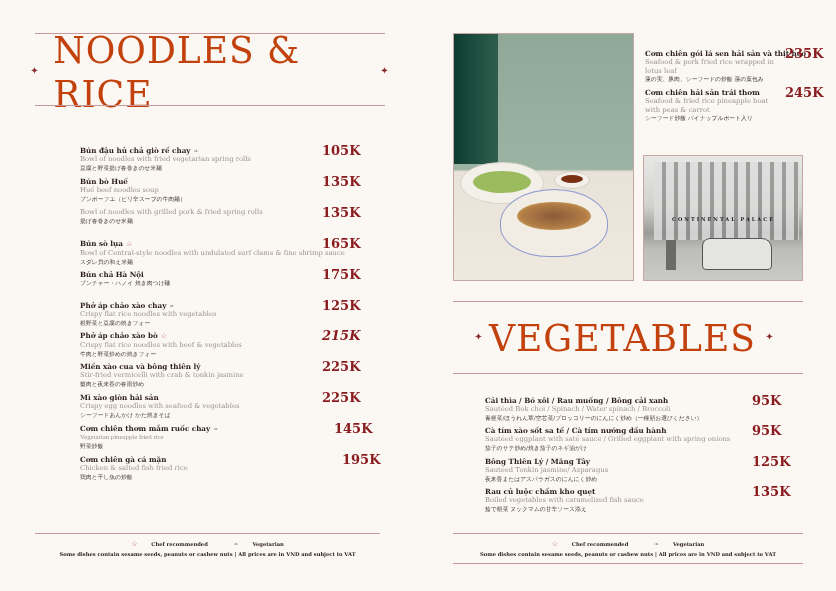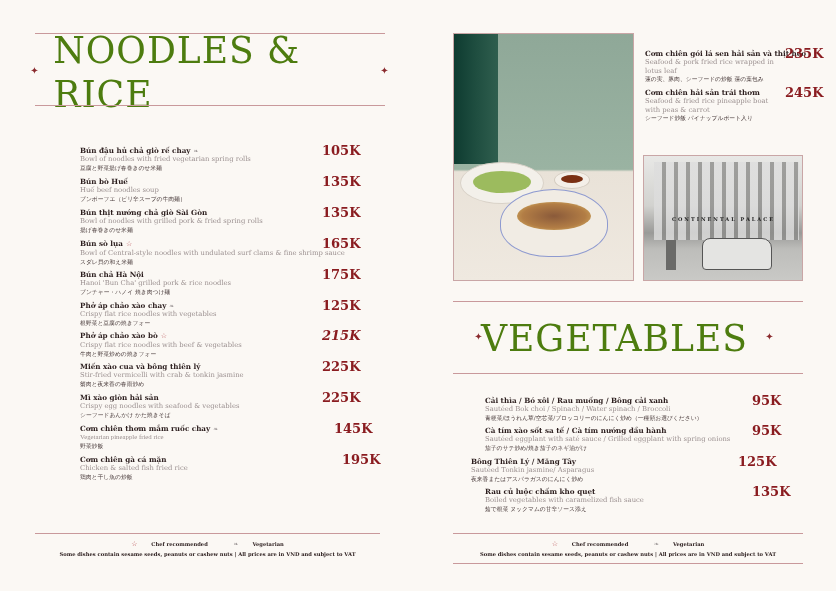--- a/index.html
+++ b/index.html
@@ -1,18 +1,18 @@
 <!DOCTYPE html>
 <html><head>
 <meta charset="utf-8">
 <style>
   html,body{margin:0;padding:0;}
   body{width:836px;height:591px;background:#fbf8f4;position:relative;overflow:hidden;font-family:"DejaVu Serif",serif;color:#2a1c1c;}
   .hline{position:absolute;height:1px;background:#c9999b;}
-  .title{position:absolute;display:flex;align-items:center;justify-content:flex-end;color:#4d7c0f;font-family:"DejaVu Serif",serif;font-weight:300;letter-spacing:1px;}
+  .title{position:absolute;display:flex;align-items:center;justify-content:center;color:#c2410c;font-family:"DejaVu Serif",serif;font-weight:300;letter-spacing:1px;}
   .title .txt{font-size:38px;transform:scaleX(0.95);}
   .star4{position:absolute;width:9px;height:9px;color:#8a2a2d;font-size:10px;line-height:9px;text-align:center;}
   .item{position:absolute;}
   .item .name{font-size:7.2px;font-weight:bold;color:#2b1d1d;line-height:9px;white-space:nowrap;}
   .item .en{font-size:6.8px;color:#9a8f8f;line-height:8.5px;}
   .item .jp{font-size:5.8px;color:#4a3c3c;line-height:8px;white-space:nowrap;}
   .item .price{position:absolute;top:0;font-size:13px;font-weight:bold;color:#8a1c20;line-height:9px;}
   .mark-star{color:#b5484c;font-size:7px;margin-left:3px;font-weight:normal;}
   .mark-veg{color:#a09a9a;font-size:6px;margin-left:3px;font-weight:normal;}
   .footer{position:absolute;text-align:center;font-size:5.2px;color:#2a1c1c;font-weight:bold;}
@@ -38,34 +38,32 @@
       <div class="jp">豆腐と野菜揚げ春巻きのせ米麺</div>
       <div class="price" style="left:242px;">105K</div>
     </div>
     <div class="item" style="left: 80px; top: 177px; width: 272px;">
       <div class="name"><span>Bún bò Huế</span></div>
       <div class="en" style="white-space:nowrap;">Huế beef noodles soup</div>
       <div class="jp">ブンボーフエ（ピリ辛スープの牛肉麺）</div>
       <div class="price" style="left:242px;">135K</div>
     </div>
     <div class="item" style="left: 80px; top: 208px; width: 272px;">
-      <div class="name"><span>Bún thịt nướng chả giò Sài Gòn</span></div>
       <div class="en" style="white-space:nowrap;">Bowl of noodles with grilled pork &amp; fried spring rolls</div>
       <div class="jp">揚げ春巻きのせ米麺</div>
       <div class="price" style="left:242px;">135K</div>
     </div>
     <div class="item" style="left: 80px; top: 239px; width: 272px;">
       <div class="name"><span>Bún sò lụa</span><span class="mark-star">☆</span></div>
       <div class="en" style="white-space:nowrap;">Bowl of Central-style noodles with undulated surf clams &amp; fine shrimp sauce</div>
       <div class="jp">スダレ貝の和え米麺</div>
       <div class="price" style="left:242px;">165K</div>
     </div>
     <div class="item" style="left: 80px; top: 270px; width: 272px;">
       <div class="name"><span>Bún chả Hà Nội</span></div>
-      <div class="en" style="white-space:nowrap;">Hanoi 'Bun Cha' grilled pork &amp; rice noodles</div>
       <div class="jp">ブンチャー・ハノイ 焼き肉つけ麺</div>
       <div class="price" style="left:242px;">175K</div>
     </div>
     <div class="item" style="left: 80px; top: 301px; width: 272px;">
       <div class="name"><span>Phở áp chảo xào chay</span><span class="mark-veg">❧</span></div>
       <div class="en" style="white-space:nowrap;">Crispy flat rice noodles with vegetables</div>
       <div class="jp">根野菜と豆腐の焼きフォー</div>
       <div class="price" style="left:242px;">125K</div>
     </div>
     <div class="item" style="left: 80px; top: 331px; width: 272px;">
@@ -156,21 +154,21 @@
       <div class="en" style="white-space:nowrap;">Sautéed Bok choi / Spinach / Water spinach /  Broccoli</div>
       <div class="jp">青梗菜/ほうれん草/空芯菜/ブロッコリーのにんにく炒め（一種類お選びください）</div>
       <div class="price" style="left:267px;">95K</div>
     </div>
     <div class="item" style="left: 485px; top: 426px; width: 297px;">
       <div class="name"><span>Cà tím xào sốt sa tế / Cà tím nướng dầu hành</span></div>
       <div class="en" style="white-space:nowrap;">Sautéed eggplant with saté sauce / Grilled eggplant with spring onions</div>
       <div class="jp">茄子のサテ炒め/焼き茄子のネギ油がけ</div>
       <div class="price" style="left:267px;">95K</div>
     </div>
-    <div class="item" style="left: 471px; top: 457px; width: 297px;">
+    <div class="item" style="left: 485px; top: 457px; width: 297px;">
       <div class="name"><span>Bông Thiên Lý / Măng Tây</span></div>
       <div class="en" style="white-space:nowrap;">Sautéed Tonkin jasmine/ Asparagus</div>
       <div class="jp">夜来香またはアスパラガスのにんにく炒め</div>
       <div class="price" style="left:267px;">125K</div>
     </div>
     <div class="item" style="left: 485px; top: 487px; width: 297px;">
       <div class="name"><span>Rau củ luộc chấm kho quẹt</span></div>
       <div class="en" style="white-space:nowrap;">Boiled vegetables with caramelized fish sauce</div>
       <div class="jp">茹で根菜 ヌックマムの甘辛ソース添え</div>
       <div class="price" style="left:267px;">135K</div>

